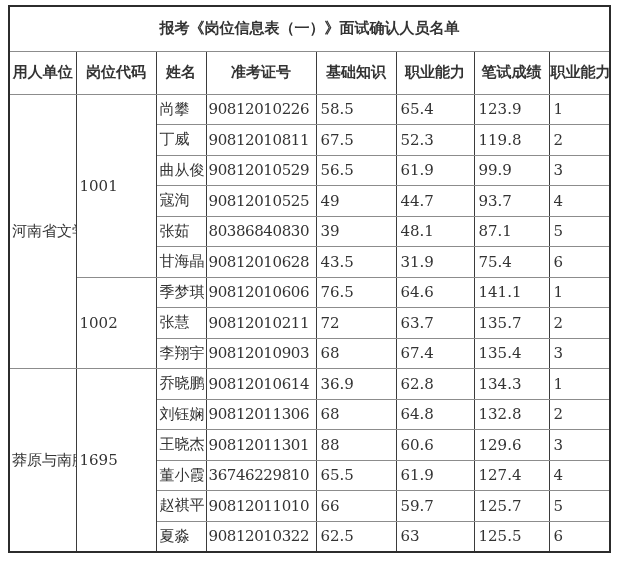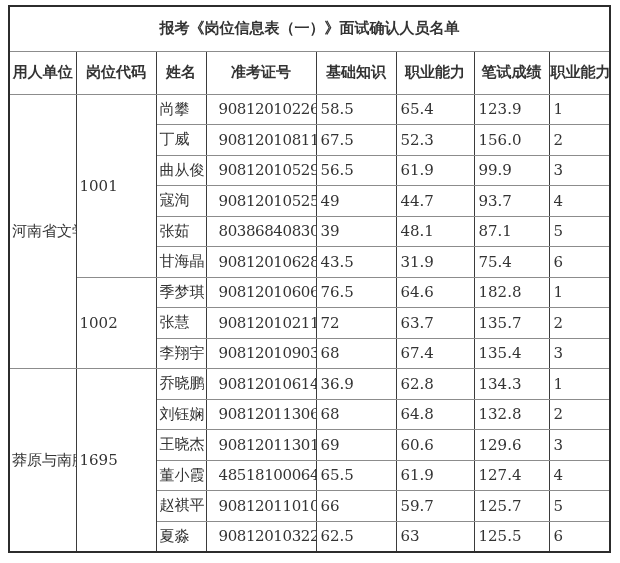--- a/index.html
+++ b/index.html
@@ -51,21 +51,21 @@
     padding: 0 1px;
   }
   tbody tr { height: 30.5px; }
   tbody td { text-align: left; padding: 0 2px 0 3px; }
   td[data-name="unit-cell"] {
     white-space: normal;
     line-height: 2;
     padding: 0 1px 0 2px;
   }
   td[data-name="code-cell"] { }
-  td[data-name="ticket-cell"] { padding-left: 12px; letter-spacing: -0.4px; }
+  td[data-name="ticket-cell"] { padding-left: 2px; letter-spacing: -0.4px; }
   td[data-name="basic-score-cell"],
   td[data-name="ability-score-cell"],
   td[data-name="total-score-cell"],
   td[data-name="rank-cell"] { padding-left: 4px; }
 </style>
 </head>
 <body>
 
 <div class="page" data-name="page">
   <table class="roster" data-name="interview-roster-table">
@@ -103,21 +103,21 @@
           <td data-name="basic-score-cell">58.5</td>
           <td data-name="ability-score-cell">65.4</td>
           <td data-name="total-score-cell">123.9</td>
           <td data-name="rank-cell">1</td>
         </tr>
         <tr data-name="table-row">
           <td data-name="name-cell">丁威</td>
           <td data-name="ticket-cell">90812010811</td>
           <td data-name="basic-score-cell">67.5</td>
           <td data-name="ability-score-cell">52.3</td>
-          <td data-name="total-score-cell">156.0</td>
+          <td data-name="total-score-cell">119.8</td>
           <td data-name="rank-cell">2</td>
         </tr>
         <tr data-name="table-row">
           <td data-name="name-cell">曲从俊</td>
           <td data-name="ticket-cell">90812010529</td>
           <td data-name="basic-score-cell">56.5</td>
           <td data-name="ability-score-cell">61.9</td>
           <td data-name="total-score-cell">99.9</td>
           <td data-name="rank-cell">3</td>
         </tr>
@@ -144,21 +144,21 @@
           <td data-name="ability-score-cell">31.9</td>
           <td data-name="total-score-cell">75.4</td>
           <td data-name="rank-cell">6</td>
         </tr>
         <tr data-name="table-row">
           <td data-name="code-cell" rowspan="3">1002</td>
           <td data-name="name-cell">季梦琪</td>
           <td data-name="ticket-cell">90812010606</td>
           <td data-name="basic-score-cell">76.5</td>
           <td data-name="ability-score-cell">64.6</td>
-          <td data-name="total-score-cell">182.8</td>
+          <td data-name="total-score-cell">141.1</td>
           <td data-name="rank-cell">1</td>
         </tr>
         <tr data-name="table-row">
           <td data-name="name-cell">张慧</td>
           <td data-name="ticket-cell">90812010211</td>
           <td data-name="basic-score-cell">72</td>
           <td data-name="ability-score-cell">63.7</td>
           <td data-name="total-score-cell">135.7</td>
           <td data-name="rank-cell">2</td>
         </tr>
@@ -184,28 +184,28 @@
           <td data-name="name-cell">刘钰娴</td>
           <td data-name="ticket-cell">90812011306</td>
           <td data-name="basic-score-cell">68</td>
           <td data-name="ability-score-cell">64.8</td>
           <td data-name="total-score-cell">132.8</td>
           <td data-name="rank-cell">2</td>
         </tr>
         <tr data-name="table-row">
           <td data-name="name-cell">王晓杰</td>
           <td data-name="ticket-cell">90812011301</td>
-          <td data-name="basic-score-cell">69</td>
+          <td data-name="basic-score-cell">88</td>
           <td data-name="ability-score-cell">60.6</td>
           <td data-name="total-score-cell">129.6</td>
           <td data-name="rank-cell">3</td>
         </tr>
         <tr data-name="table-row">
           <td data-name="name-cell">董小霞</td>
-          <td data-name="ticket-cell">48518100064</td>
+          <td data-name="ticket-cell">36746229810</td>
           <td data-name="basic-score-cell">65.5</td>
           <td data-name="ability-score-cell">61.9</td>
           <td data-name="total-score-cell">127.4</td>
           <td data-name="rank-cell">4</td>
         </tr>
         <tr data-name="table-row">
           <td data-name="name-cell">赵祺平</td>
           <td data-name="ticket-cell">90812011010</td>
           <td data-name="basic-score-cell">66</td>
           <td data-name="ability-score-cell">59.7</td>

